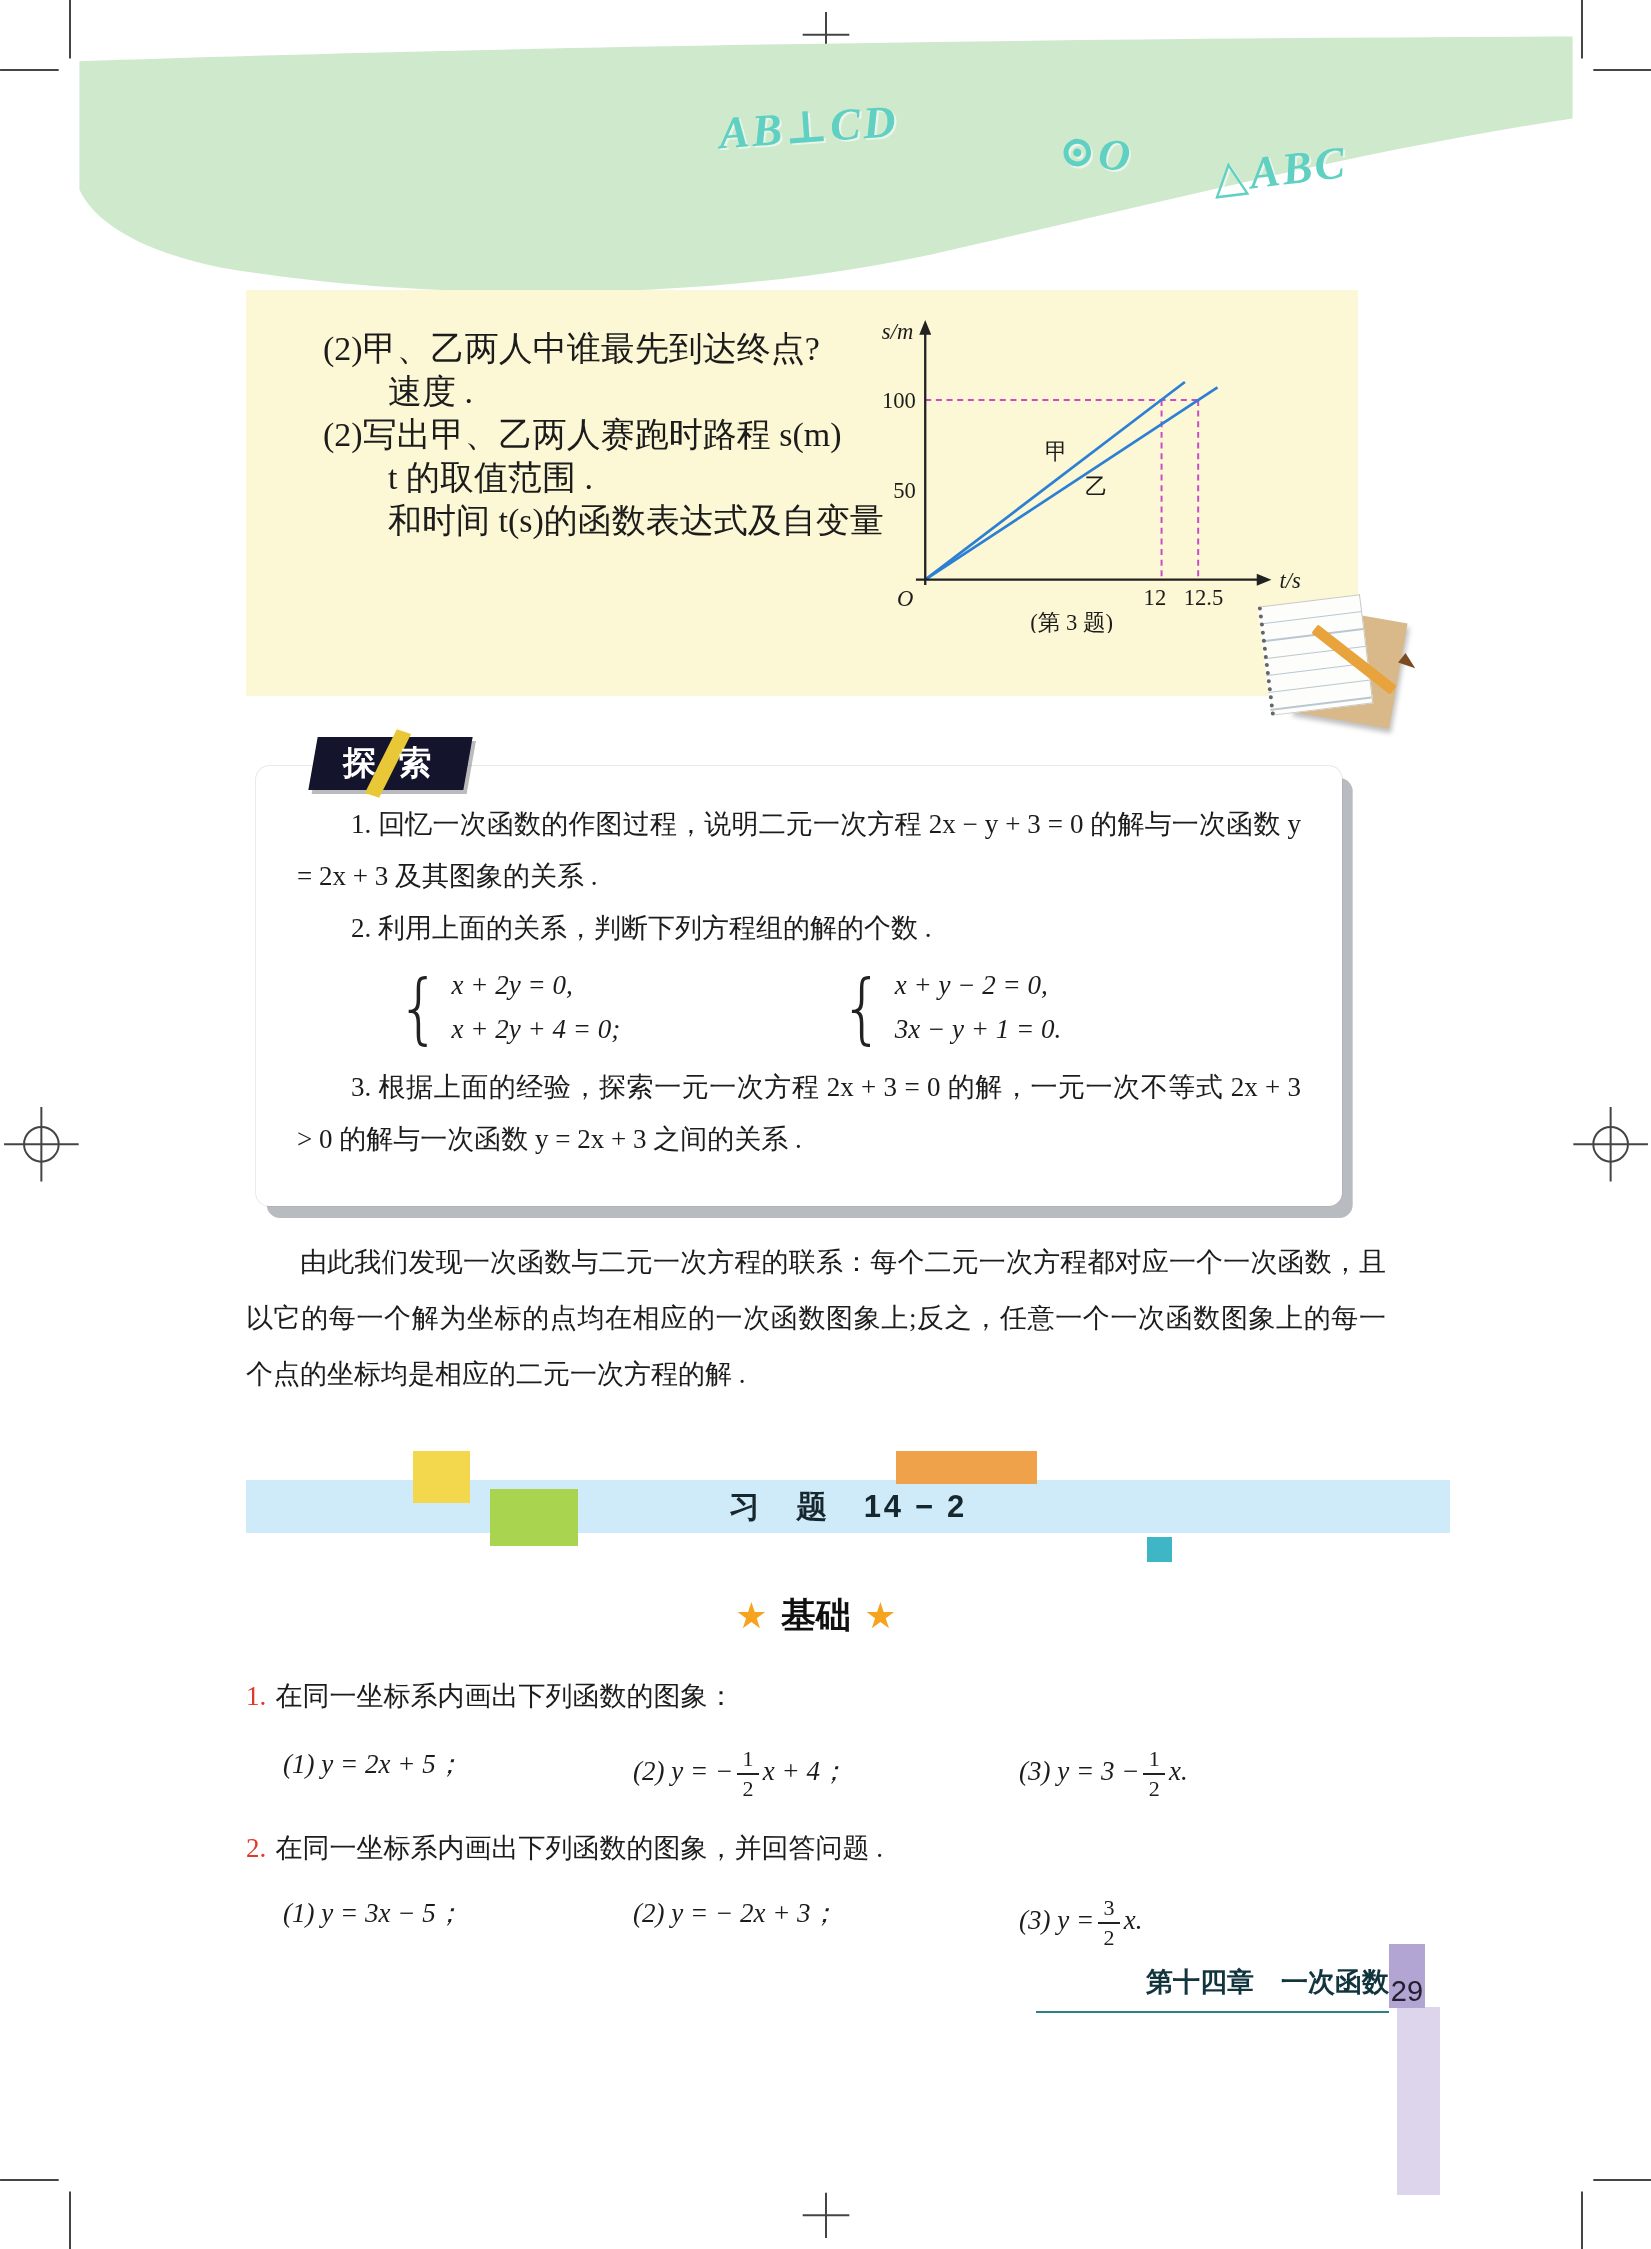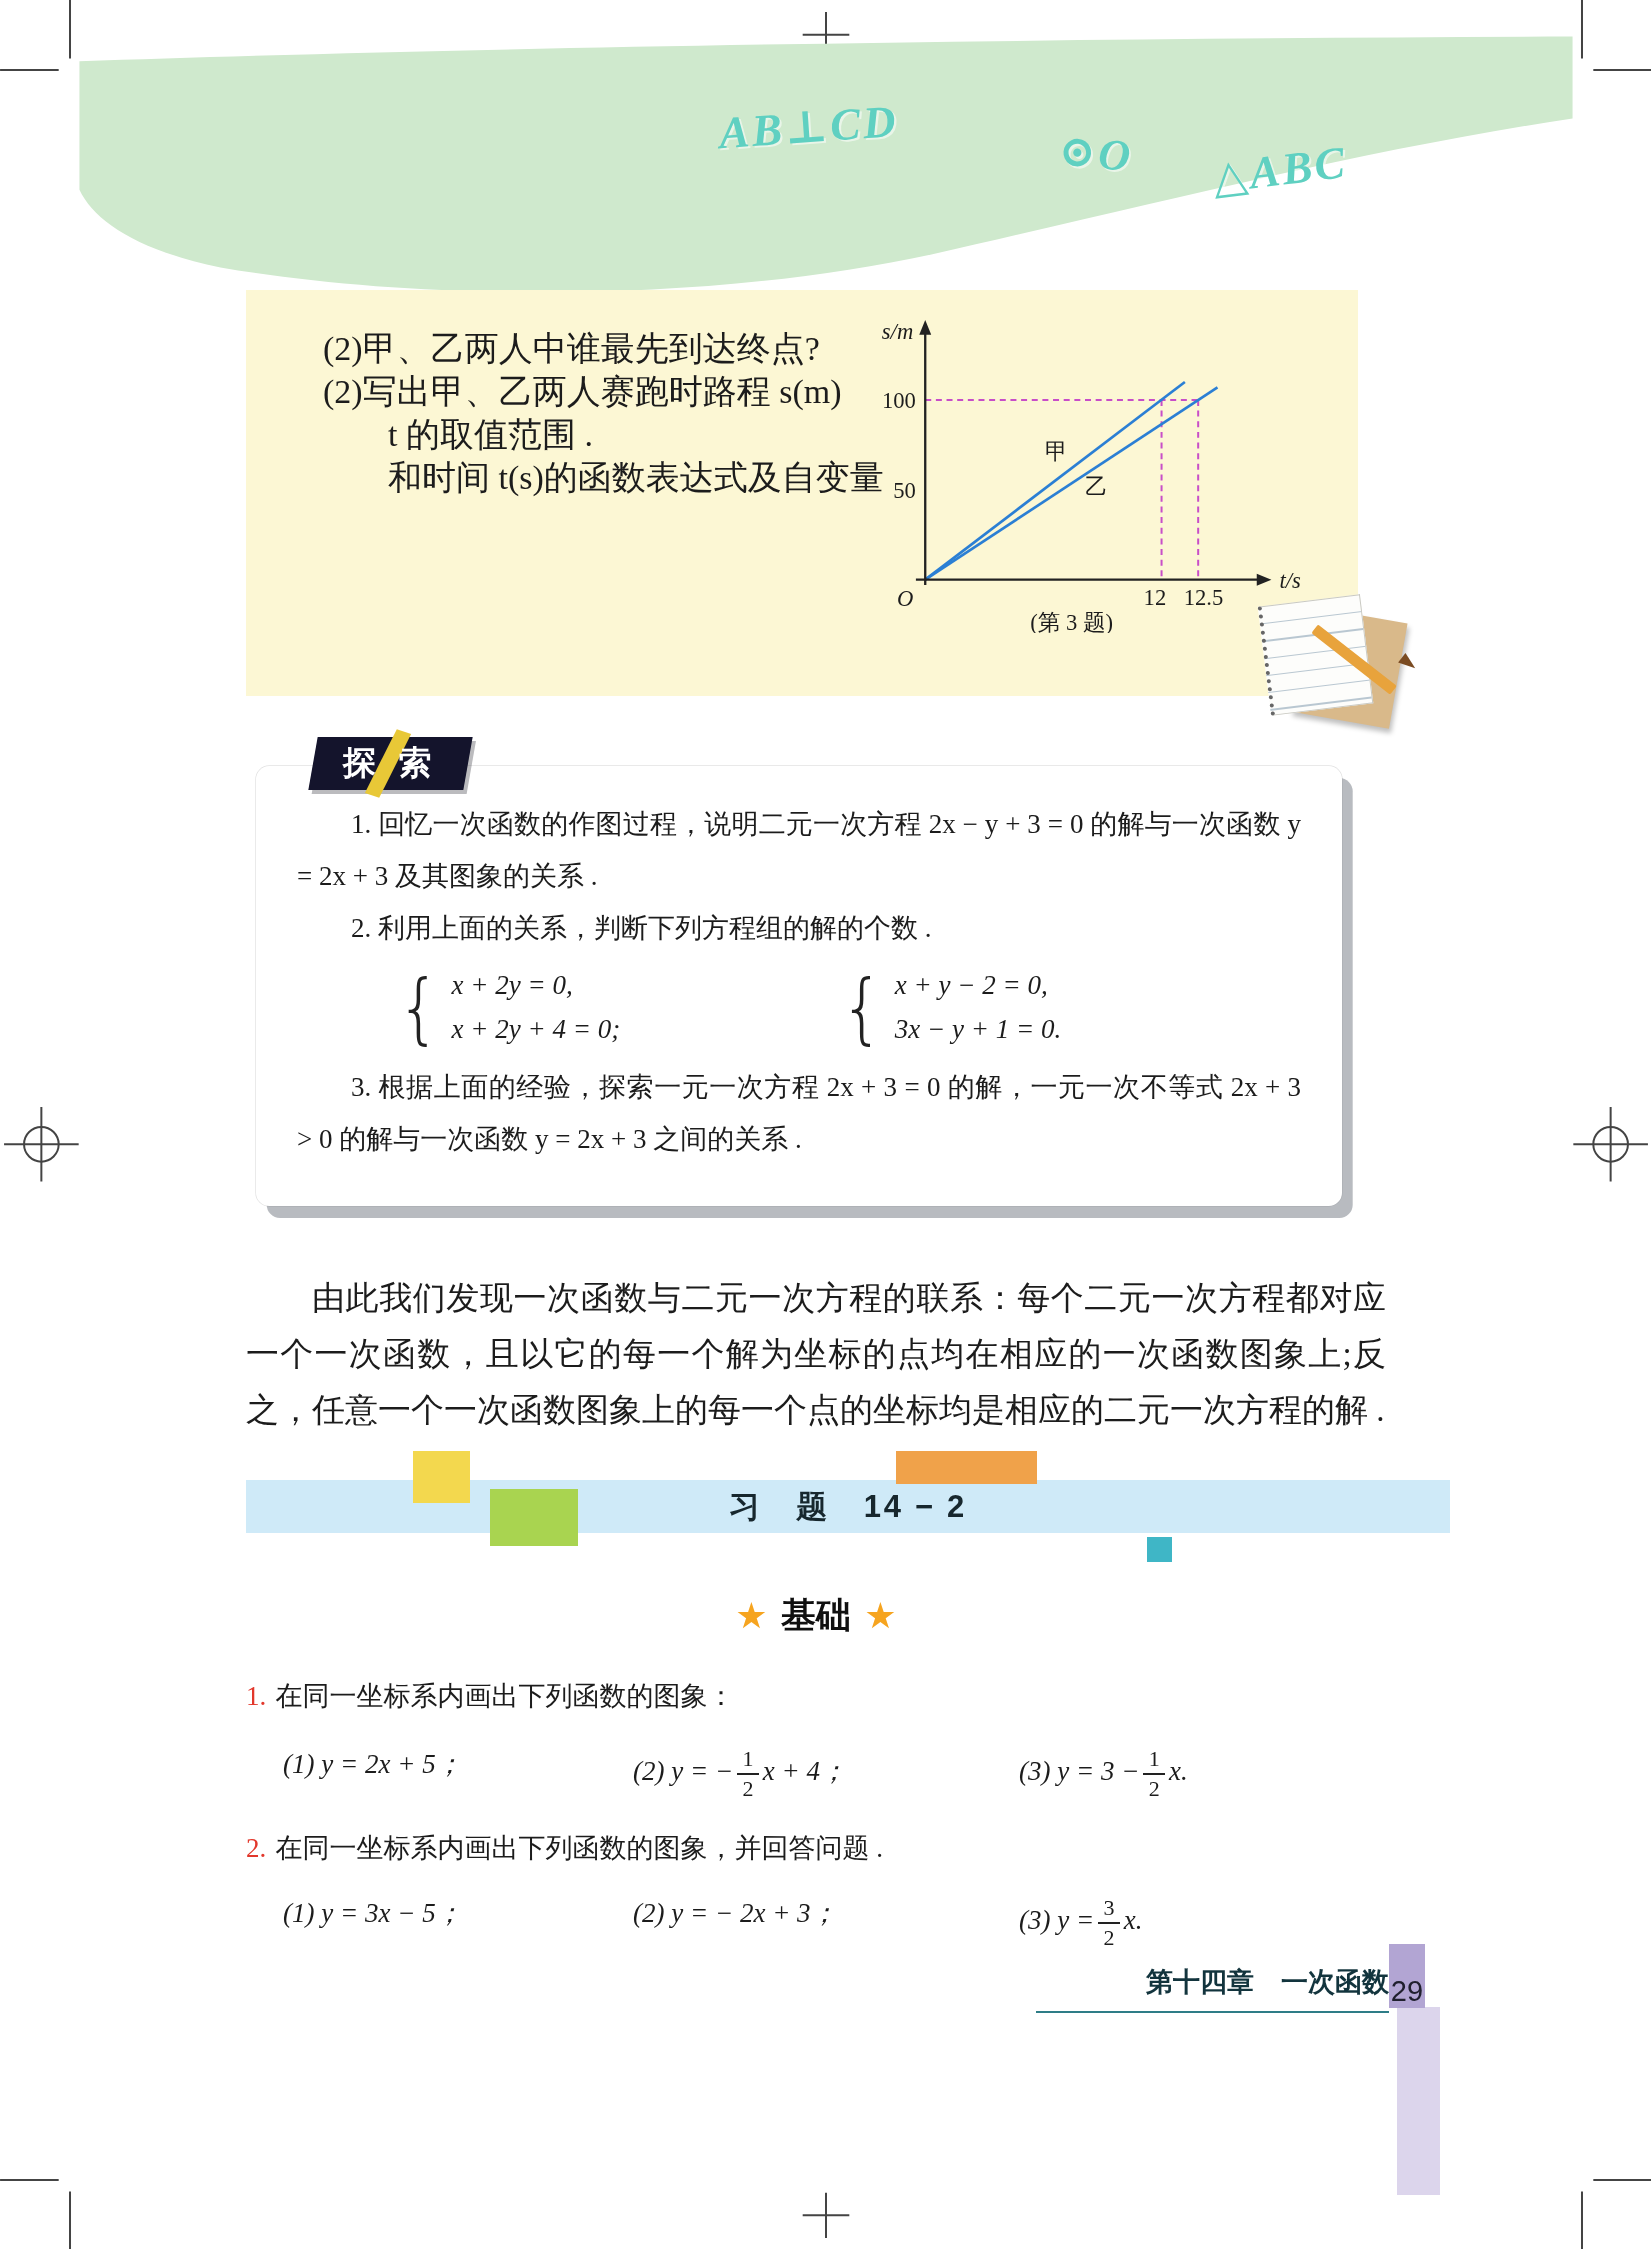--- a/index.html
+++ b/index.html
@@ -46,21 +46,21 @@
                  border-radius:13.3px; z-index:4;
                  box-shadow:10.7px 12px 0 rgba(125,132,140,0.55), 0 0 0 0.7px #e2e2e2; padding:32px 41px 20px 41px; }
   .xp { font-size:27px; line-height:52px; text-indent:2em; text-align:justify; }
   .systems { display:flex; margin:9.3px 0 9.3px 100px; gap:220px; }
   .system { display:flex; align-items:center; }
   .brace { font-family:"DejaVu Sans",sans-serif; font-size:69px; font-weight:300; line-height:1;
            transform:scaleY(1.12); margin-right:10.7px; color:#222; }
   .sys-lines { font-size:27px; line-height:44px; font-style:italic; }
 
   
-  .summary { position:absolute; left:246px; top:1270px; width:1140px; font-size:33px; line-height:56px;
+  .summary { position:absolute; left:246px; top:1234px; width:1140px; font-size:27px; line-height:56px;
              text-indent:2em; text-align:justify; z-index:2; }
 
   
   .hw-strip { position:absolute; left:246px; top:1480px; width:1204px; height:53px; background:#cfeaf8;
               z-index:3; display:flex; align-items:center; justify-content:center; }
   .hw-title { font-family:"Liberation Sans","DejaVu Sans",sans-serif; font-weight:bold; font-size:31px;
               color:#17272e; letter-spacing:2.7px; }
   .decor { position:absolute; z-index:4; }
   .decor-yellow { left:413px; top:1451px; width:57px; height:52px; background:#f3d84e; }
   .decor-green  { left:490px; top:1489px; width:88px; height:57px; background:#a9d450; }
@@ -119,20 +119,21 @@
              C 1050 458, 620 452, 330 402
              C 205 376, 140 332, 118 285 Z" fill="#cfe9cd"></path>
   </svg>
   <div class="formula f1">AB⊥CD</div>
   <div class="formula f2">⊙O</div>
   <div class="formula f3">△ABC</div>
 
   <div class="problem-box">
     <div class="pb-lines">
       <div class="pb-line">(2)甲、乙两人中谁最先到达终点?</div>
+      <div class="pb-line pb-indent">速度 .</div>
       <div class="pb-line">(2)写出甲、乙两人赛跑时路程 s(m)</div>
       <div class="pb-line pb-indent">t 的取值范围 .</div>
       <div class="pb-line pb-indent">和时间 t(s)的函数表达式及自变量</div>
     </div>
 
     <svg class="graph-svg" width="466" height="333" viewBox="0 0 700 500">
 
       <g stroke="#c84ec8" stroke-width="3" stroke-dasharray="9 7" fill="none">
         <path d="M110 150 H520"></path>
         <path d="M465 150 V420"></path>

